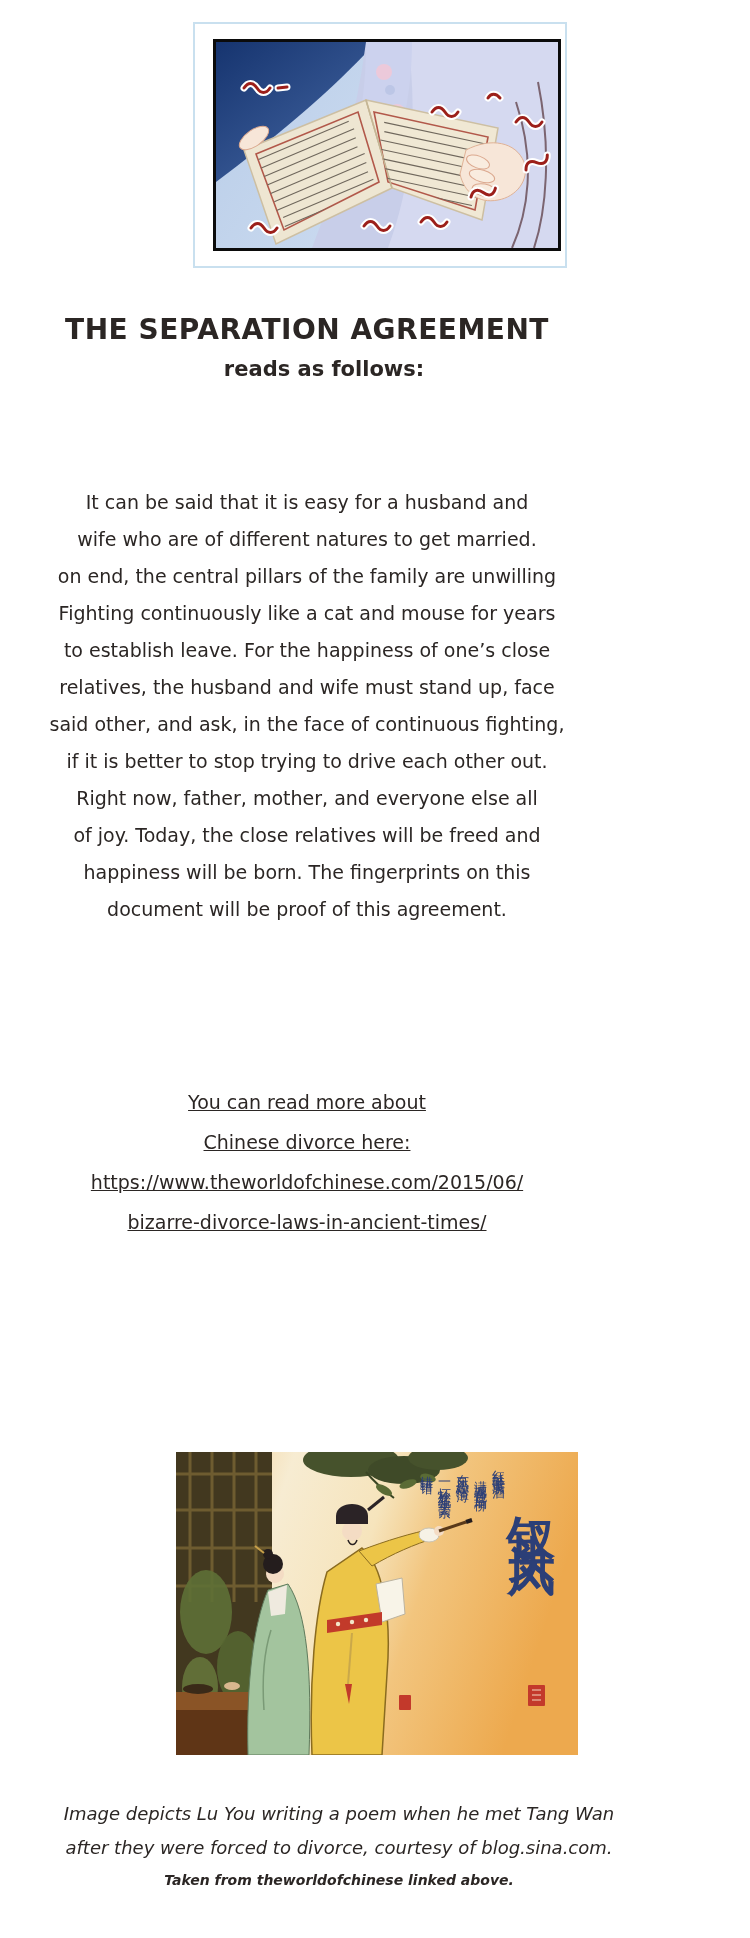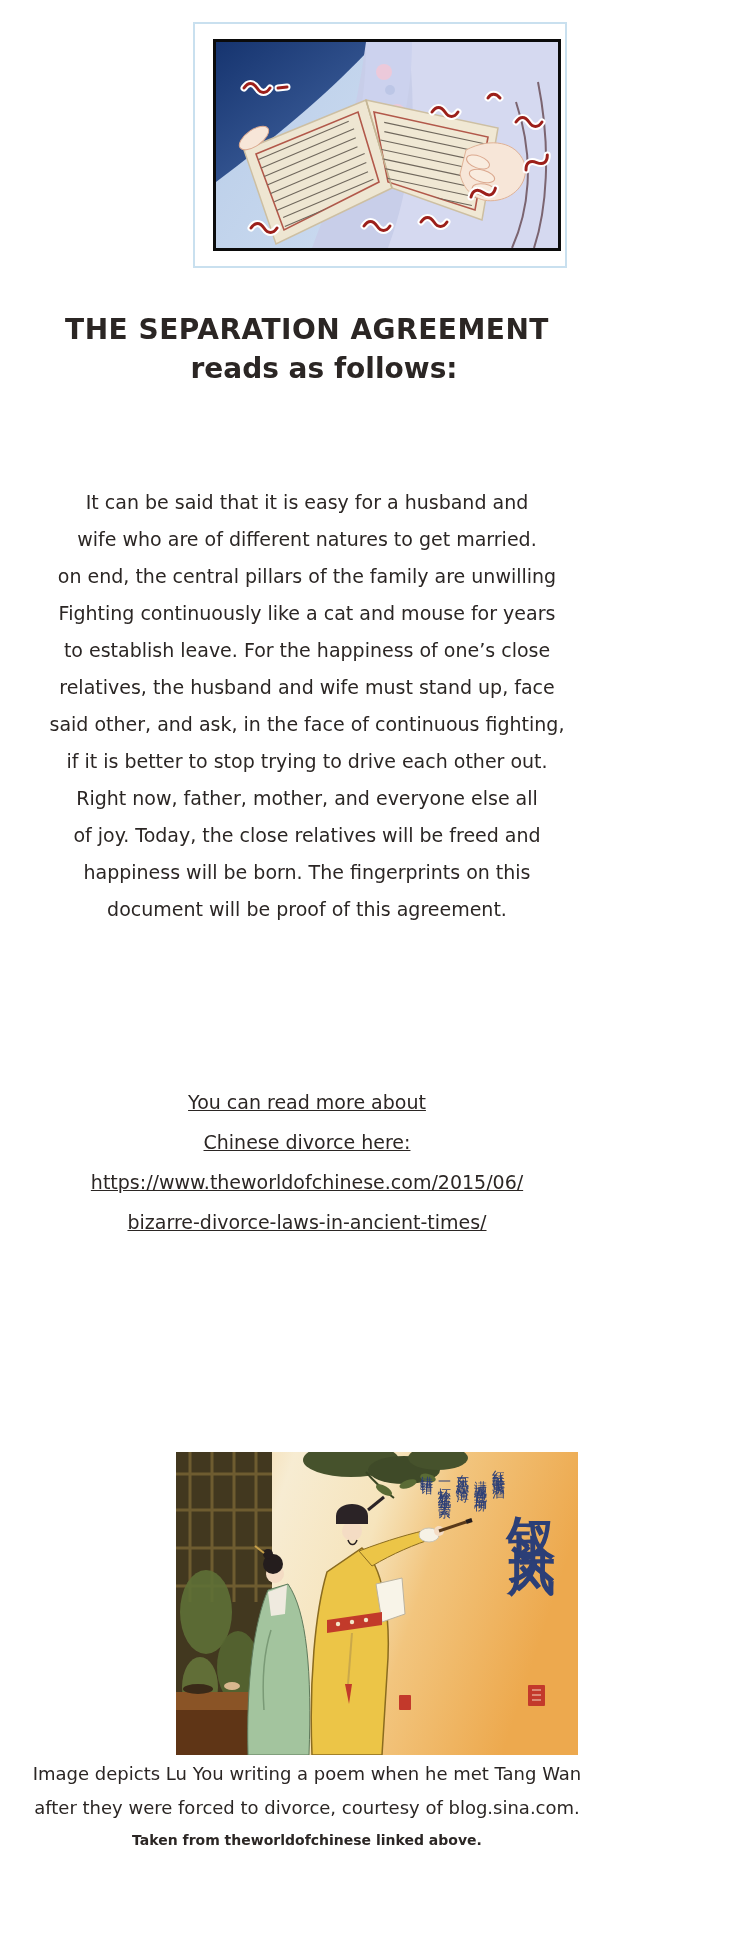--- a/index.html
+++ b/index.html
@@ -14,24 +14,24 @@
   }
   .comic-panel{
     position:absolute;left:18px;top:15px;width:342px;height:206px;
     box-sizing:content-box;border:3px solid #0b0b0b;overflow:hidden;background:#c9daee;
   }
   .comic-panel svg{display:block;width:342px;height:206px;}
   
   .text-col{position:absolute;left:0;width:614px;text-align:center;}
   .title-block{top:310px;}
   .title-line1{font-size:28px;font-weight:bold;letter-spacing:.5px;line-height:40px;}
-  .title-line2{font-size:28px;font-weight:bold;line-height:38px;padding-left:34px;}
+  .title-line2{font-size:21px;font-weight:bold;line-height:38px;padding-left:34px;}
   .agreement-block{top:484px;font-size:19px;line-height:37px;}
   .moreinfo-block{top:1082px;font-size:19px;line-height:40px;text-decoration:underline;}
-  .caption-block{top:1757px;}
+  .caption-block{top:1797px;font-style:italic;padding-left:32px;}
   .caption-l{font-size:18px;line-height:34px;}
   .caption-s{font-size:14px;line-height:30px;font-weight:bold;text-align:center;}
   
   .painting{
     position:absolute;left:176px;top:1452px;width:402px;height:303px;overflow:hidden;
   }
   .painting svg{position:absolute;left:0;top:0;width:402px;height:303px;}
   .poem-cols{
     position:absolute;left:248px;top:8px;height:240px;width:82px;
     writing-mode:vertical-rl;text-orientation:upright;

